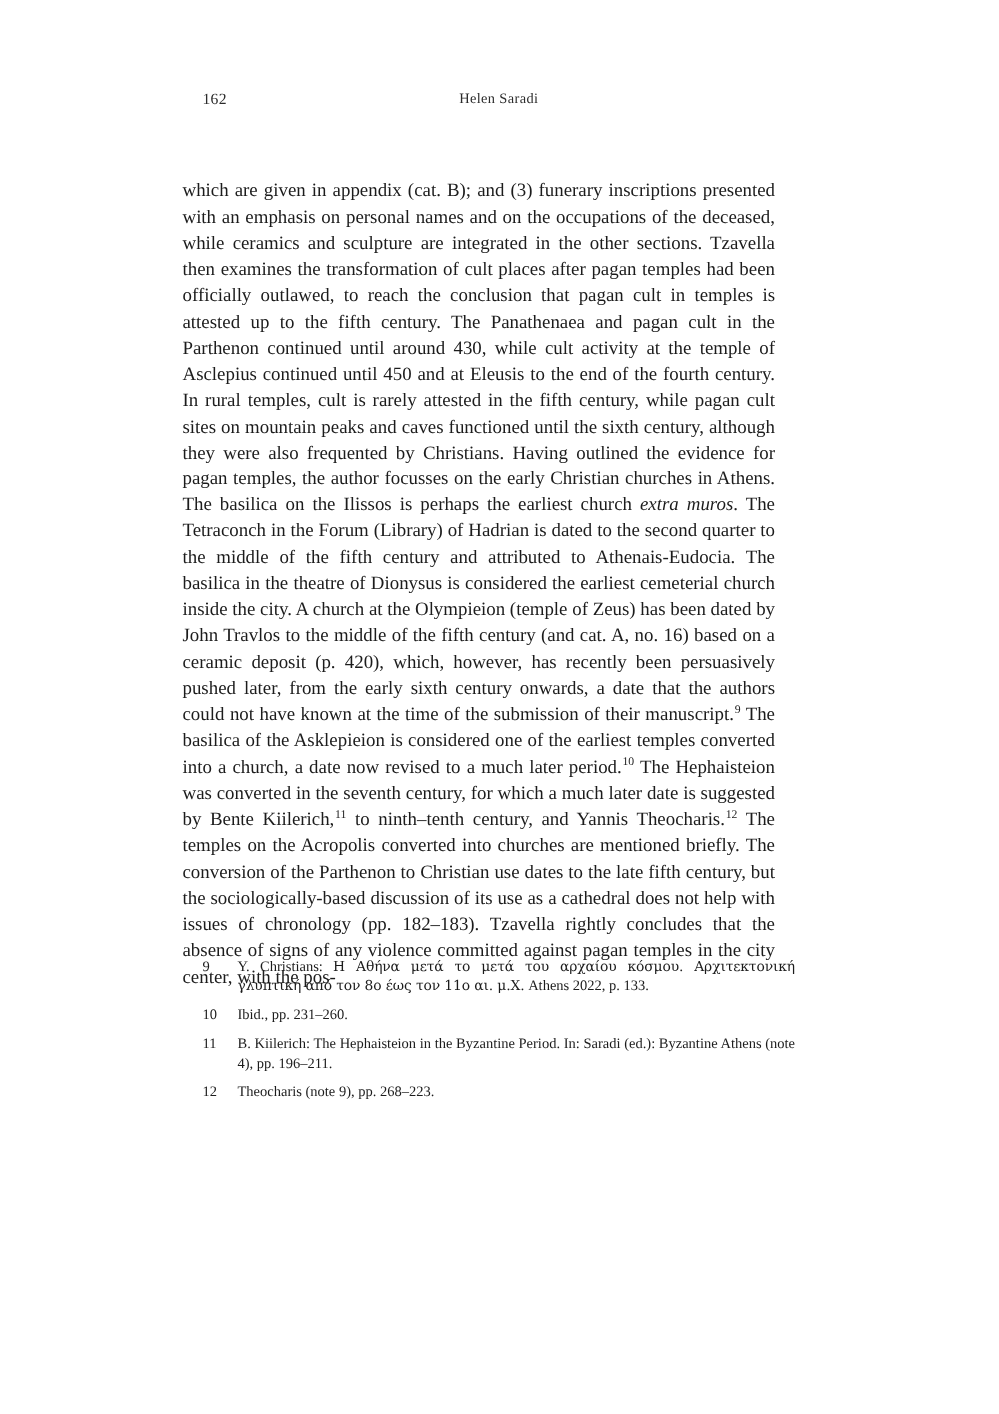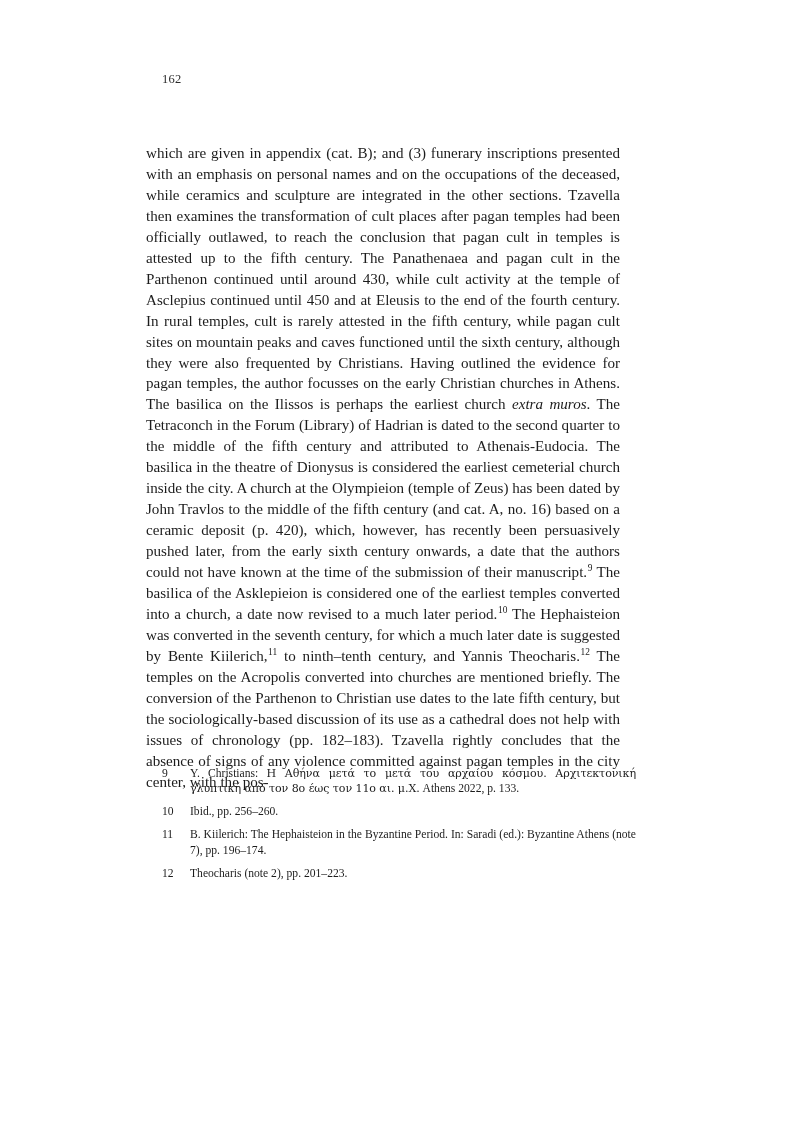--- a/index.html
+++ b/index.html
@@ -110,43 +110,44 @@
     letter-spacing: -0.1px;
   }
 </style>
 </head>
 <body>
 
 <div class="page">
 
   <div class="running-head">
     <span class="folio">162</span>
+    <span class="head-author">Helen Saradi</span>
   </div>
 
   <div class="body-block">
     <p class="body-text"><span>which are given in appendix (cat. B); and (3) funerary inscriptions presented with an emphasis on personal names and on the occupations of the deceased, while ceramics and sculpture are integrated in the other sections. Tzavella then examines the transformation of cult places after pagan temples had been officially outlawed, to reach the conclusion that pagan cult in temples is attested up to the fifth century. The Panathenaea and pagan cult in the Parthenon continued until around 430, while cult activity at the temple of Asclepius continued until 450 and at Eleusis to the end of the fourth century. In rural temples, cult is rarely attested in the fifth century, while pagan cult sites on mountain peaks and caves functioned until the sixth century, although they were also frequented by Christians. Having outlined the evidence for pagan temples, the author focusses on the early Christian churches in Athens. The basilica on the Ilissos is perhaps the earliest church </span><i>extra muros</i><span>. The Tetraconch in the Forum (Library) of Hadrian is dated to the second quarter to the middle of the fifth century and attributed to Athenais-Eudocia. The basilica in the theatre of Dionysus is considered the earliest cemeterial church inside the city. A church at the Olympieion (temple of Zeus) has been dated by John Travlos to the middle of the fifth century (and cat. A, no. 16) based on a ceramic deposit (p. 420), which, however, has recently been persuasively pushed later, from the early sixth century onwards, a date that the authors could not have known at the time of the submission of their manuscript.</span><sup>9</sup><span> The basilica of the Asklepieion is considered one of the earliest temples converted into a church, a date now revised to a much later period.</span><sup>10</sup><span> The Hephaisteion was converted in the seventh century, for which a much later date is suggested by Bente Kiilerich,</span><sup>11</sup><span> to ninth–tenth century, and Yannis Theocharis.</span><sup>12</sup><span> The temples on the Acropolis converted into churches are mentioned briefly. The conversion of the Parthenon to Christian use dates to the late fifth century, but the sociologically-based discussion of its use as a cathedral does not help with issues of chronology (pp. 182–183). Tzavella rightly concludes that the absence of signs of any violence committed against pagan temples in the city center, with the pos-</span></p>
   </div>
 
   <div class="footnotes">
 
     <div class="fn">
       <span class="fn-num">9</span>
       <span class="fn-text"><span>Y. Christians: </span><span class="gr">Η Αθήνα μετά το μετά του αρχαίου κόσμου. Αρχιτεκτονική γλυπτική από τον 8ο έως τον 11ο αι. μ.Χ.</span><span> Athens 2022, p. 133.</span></span>
     </div>
 
     <div class="fn">
       <span class="fn-num">10</span>
-      <span class="fn-text">Ibid., pp. 256–260.</span>
+      <span class="fn-text">Ibid., pp. 231–260.</span>
     </div>
 
     <div class="fn">
       <span class="fn-num">11</span>
-      <span class="fn-text">B. Kiilerich: The Hephaisteion in the Byzantine Period. In: Saradi (ed.): Byzantine Athens (note 7), pp. 196–174.</span>
+      <span class="fn-text">B. Kiilerich: The Hephaisteion in the Byzantine Period. In: Saradi (ed.): Byzantine Athens (note 4), pp. 196–211.</span>
     </div>
 
     <div class="fn">
       <span class="fn-num">12</span>
-      <span class="fn-text">Theocharis (note 2), pp. 201–223.</span>
+      <span class="fn-text">Theocharis (note 9), pp. 268–223.</span>
     </div>
 
   </div>
 
 </div>
 
 </body></html>

